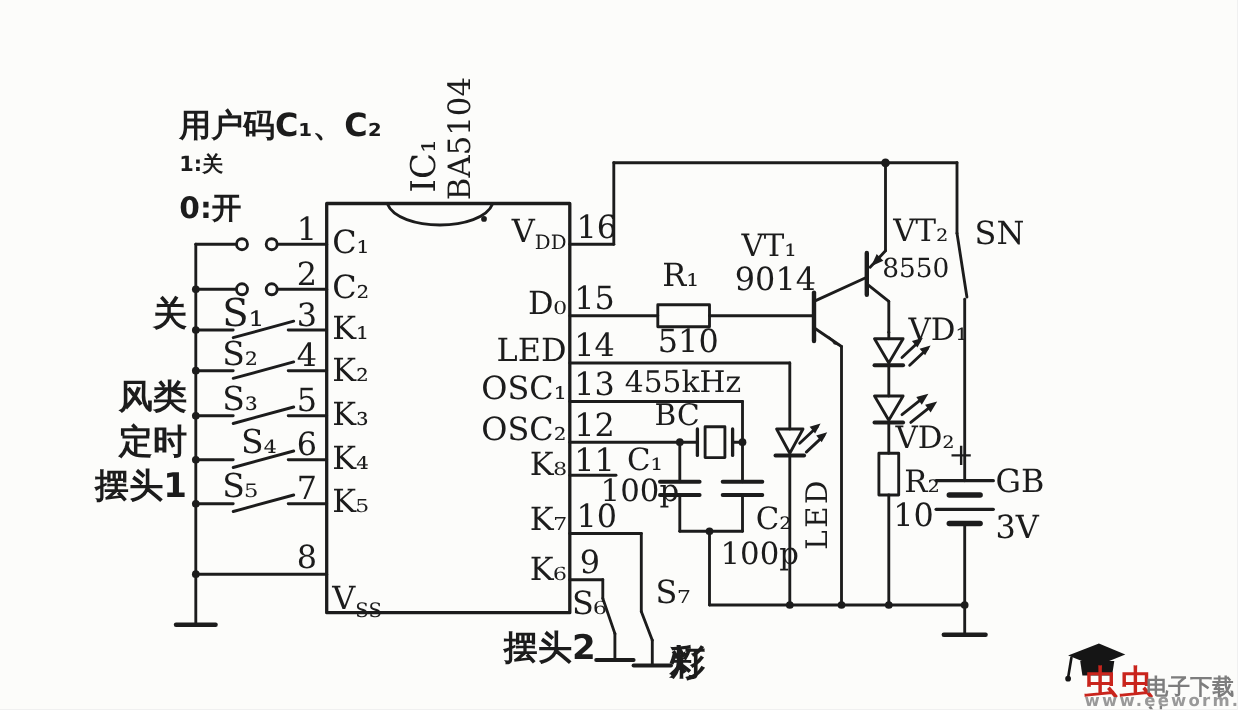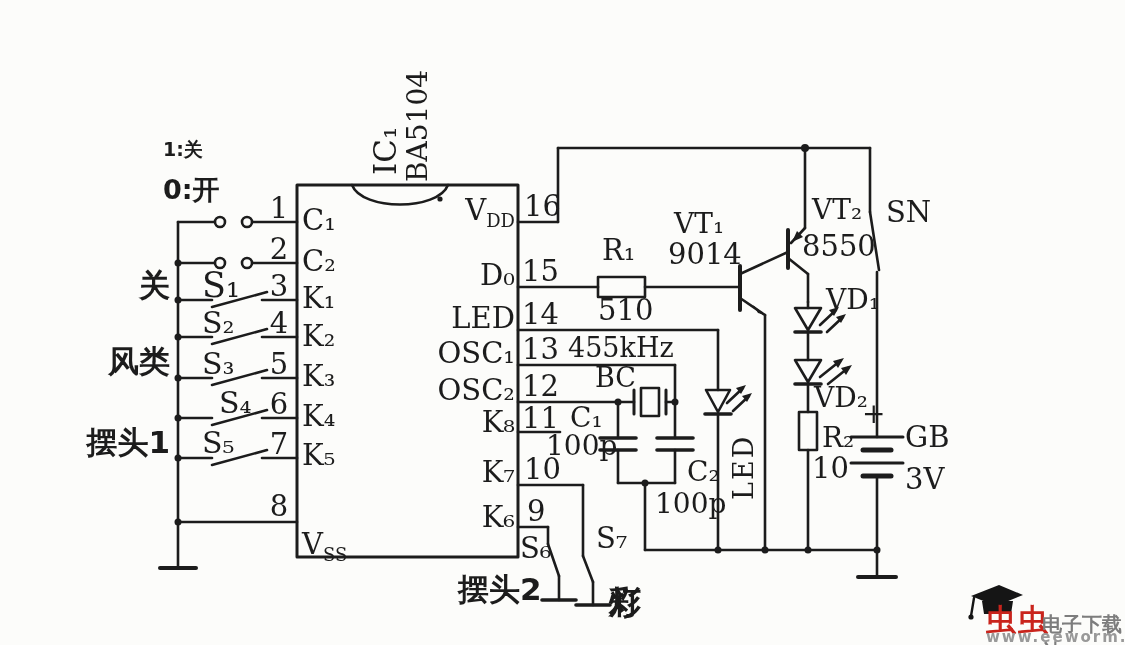--- a/index.html
+++ b/index.html
@@ -224,28 +224,30 @@
   </g>
 
   <g fill="#151515" stroke="none">
     <polygon points="971,596 999,585 1023,595 996,606"></polygon>
     <polygon points="982,601 1013,601 1011,614 984,614"></polygon>
     <path d="M974,598 L971,616" stroke="#151515" stroke-width="2.4" fill="none"></path>
     <circle cx="971" cy="617" r="2.6"></circle>
   </g>
 </svg>
 
+<div class="lbl cjk" style="left:163px;top:100px;font-size:29px;">用户码C₁、C₂</div>
 <div class="lbl cjk" style="left:163px;top:140px;font-size:19px;">1:关</div>
 <div class="lbl cjk" style="left:163px;top:176px;font-size:27px;">0:开</div>
 
 <div class="vlabel" style="left:370px;top:175px;font-size:31px;">IC₁</div>
 <div class="vlabel" style="left:404px;top:182px;font-size:28px;">BA5104</div>
 
 <div class="lbl cjk" style="left:60px;top:270px;width:110px;text-align:right;font-size:31px;">关</div>
 <div class="lbl cjk" style="left:60px;top:346px;width:110px;text-align:right;font-size:31px;">风类</div>
+<div class="lbl cjk" style="left:60px;top:387px;width:110px;text-align:right;font-size:31px;">定时</div>
 <div class="lbl cjk" style="left:60px;top:427px;width:110px;text-align:right;font-size:31px;">摆头1</div>
 
 <div class="lbl" style="left:202px;top:268px;font-size:35px;">S₁</div>
 <div class="lbl" style="left:202px;top:308px;font-size:30px;">S₂</div>
 <div class="lbl" style="left:202px;top:349px;font-size:30px;">S₃</div>
 <div class="lbl" style="left:219px;top:388px;font-size:30px;">S₄</div>
 <div class="lbl" style="left:202px;top:428px;font-size:30px;">S₅</div>
 
 <div class="lbl" style="left:266px;top:194px;width:26px;text-align:center;font-size:29px;">1</div>
 <div class="lbl" style="left:266px;top:235px;width:26px;text-align:center;font-size:29px;">2</div>
@@ -281,21 +283,21 @@
 <div class="lbl" style="left:425px;top:376px;width:90px;text-align:right;font-size:29px;">OSC₂</div>
 <div class="lbl" style="left:430px;top:408px;width:85px;text-align:right;font-size:29px;">K₈</div>
 <div class="lbl" style="left:430px;top:458px;width:85px;text-align:right;font-size:29px;">K₇</div>
 <div class="lbl" style="left:430px;top:503px;width:85px;text-align:right;font-size:29px;">K₆</div>
 
 <div class="lbl" style="left:602px;top:236px;font-size:29px;">R₁</div>
 <div class="lbl" style="left:598px;top:296px;font-size:29px;">510</div>
 <div class="lbl" style="left:674px;top:210px;font-size:28px;">VT₁</div>
 <div class="lbl" style="left:668px;top:240px;font-size:29px;">9014</div>
 <div class="lbl" style="left:812px;top:196px;font-size:28px;">VT₂</div>
-<div class="lbl" style="left:802px;top:232px;font-size:29px;">8550</div>
+<div class="lbl" style="left:802px;top:232px;font-size:24px;">8550</div>
 <div class="lbl" style="left:886px;top:198px;font-size:29px;">SN</div>
 <div class="lbl" style="left:826px;top:286px;font-size:28px;">VD₁</div>
 <div class="lbl" style="left:814px;top:384px;font-size:28px;">VD₂</div>
 <div class="lbl" style="left:822px;top:424px;font-size:28px;">R₂</div>
 <div class="lbl" style="left:812px;top:454px;font-size:29px;">10</div>
 <div class="lbl" style="left:862px;top:400px;font-size:28px;">+</div>
 <div class="lbl" style="left:905px;top:423px;font-size:29px;">GB</div>
 <div class="lbl" style="left:905px;top:453px;font-size:29px;margin-top:12px;">3V</div>
 <div class="lbl" style="left:568px;top:334px;font-size:27px;">455kHz</div>
 <div class="lbl" style="left:595px;top:364px;font-size:27px;">BC</div>

